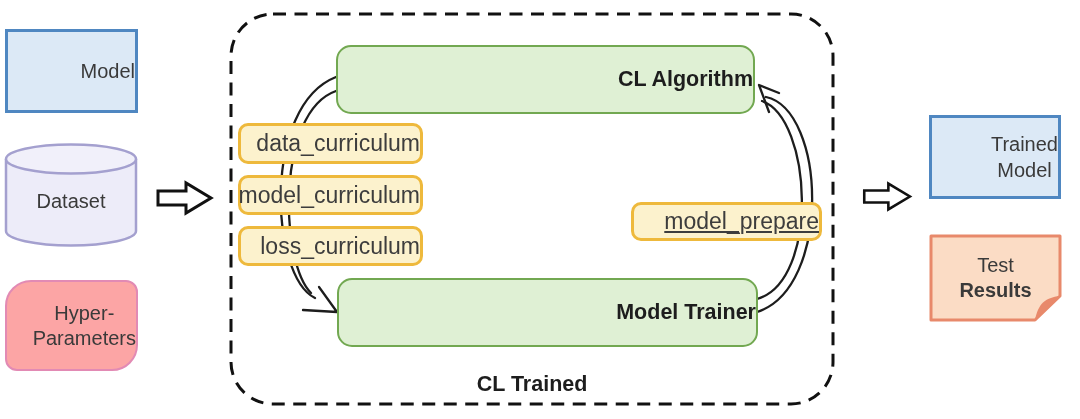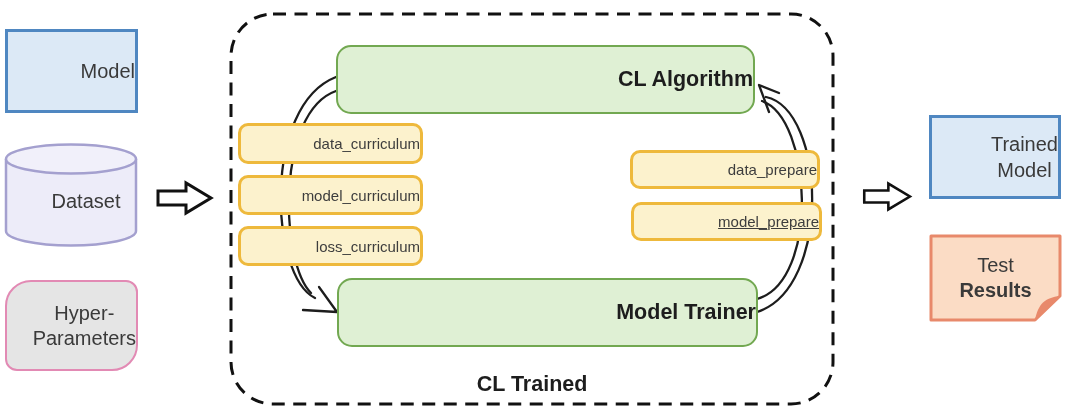--- a/index.html
+++ b/index.html
@@ -22,45 +22,45 @@
     color:#3a3a3a;
     font-size:20px;
     line-height:25px;
   }
 
   .blue-box{
     background:#dce9f6;
     border:3px solid #4f87c1;
   }
   .pink-box{
-    background:#e5e5e5;
+    background:#fca5a5;
     border:2.5px solid #e28ab4;
     border-radius:26px 12px 26px 12px;
   }
   .green-box{
     background:#dff0d4;
     border:2.5px solid #72a851;
     border-radius:15px;
     font-weight:bold;
     font-size:21.5px;
     color:#1d1d1d;
     z-index:3;
   }
   .yellow-box{
     background:#fcf2cd;
     border:3px solid #eeb93c;
     border-radius:10px;
-    font-size:15px;
+    font-size:23px;
     color:#3d3d3d;
     z-index:4;
   }
   .cyl-label{
     position:absolute;
     width:100%;text-align:center;
-    color:#3a3a3a;font-size:20px;padding-left:15px;
+    color:#3a3a3a;font-size:20px;
   }
   .note-label{
     position:absolute;
     width:100%;text-align:center;
     color:#3a3a3a;font-size:20px;line-height:25px;
   }
   .cl-trainer-title{
     position:absolute;
     left:432px;top:372px;width:200px;
     text-align:center;
@@ -124,23 +124,20 @@
   <div class="node yellow-box" style="left:238px;top:123px;width:185px;height:41px;">
     <span>data_curriculum</span>
   </div>
   <div class="node yellow-box" style="left:238px;top:175px;width:185px;height:40px;">
     <span>model_curriculum</span>
   </div>
   <div class="node yellow-box" style="left:238px;top:226px;width:185px;height:40px;">
     <span>loss_curriculum</span>
   </div>
 
-  <div class="node yellow-box" style="left:630px;top:150px;width:190px;height:39px;">
-    <span>data_prepare</span>
-  </div>
   <div class="node yellow-box" style="left:631px;top:202px;width:191px;height:39px;text-decoration:underline;">
     <span>model_prepare</span>
   </div>
 
   <div class="cl-trainer-title">CL Trained</div>
 
   <svg class="abs" style="left:860px;top:181px;z-index:2;" width="55" height="31" viewBox="0 0 58 36">
     <polygon points="2,11 30,11 30,3 55,18 30,33 30,25 2,25" fill="#ffffff" stroke="#111111" stroke-width="3" stroke-linejoin="miter"></polygon>
   </svg>
 

